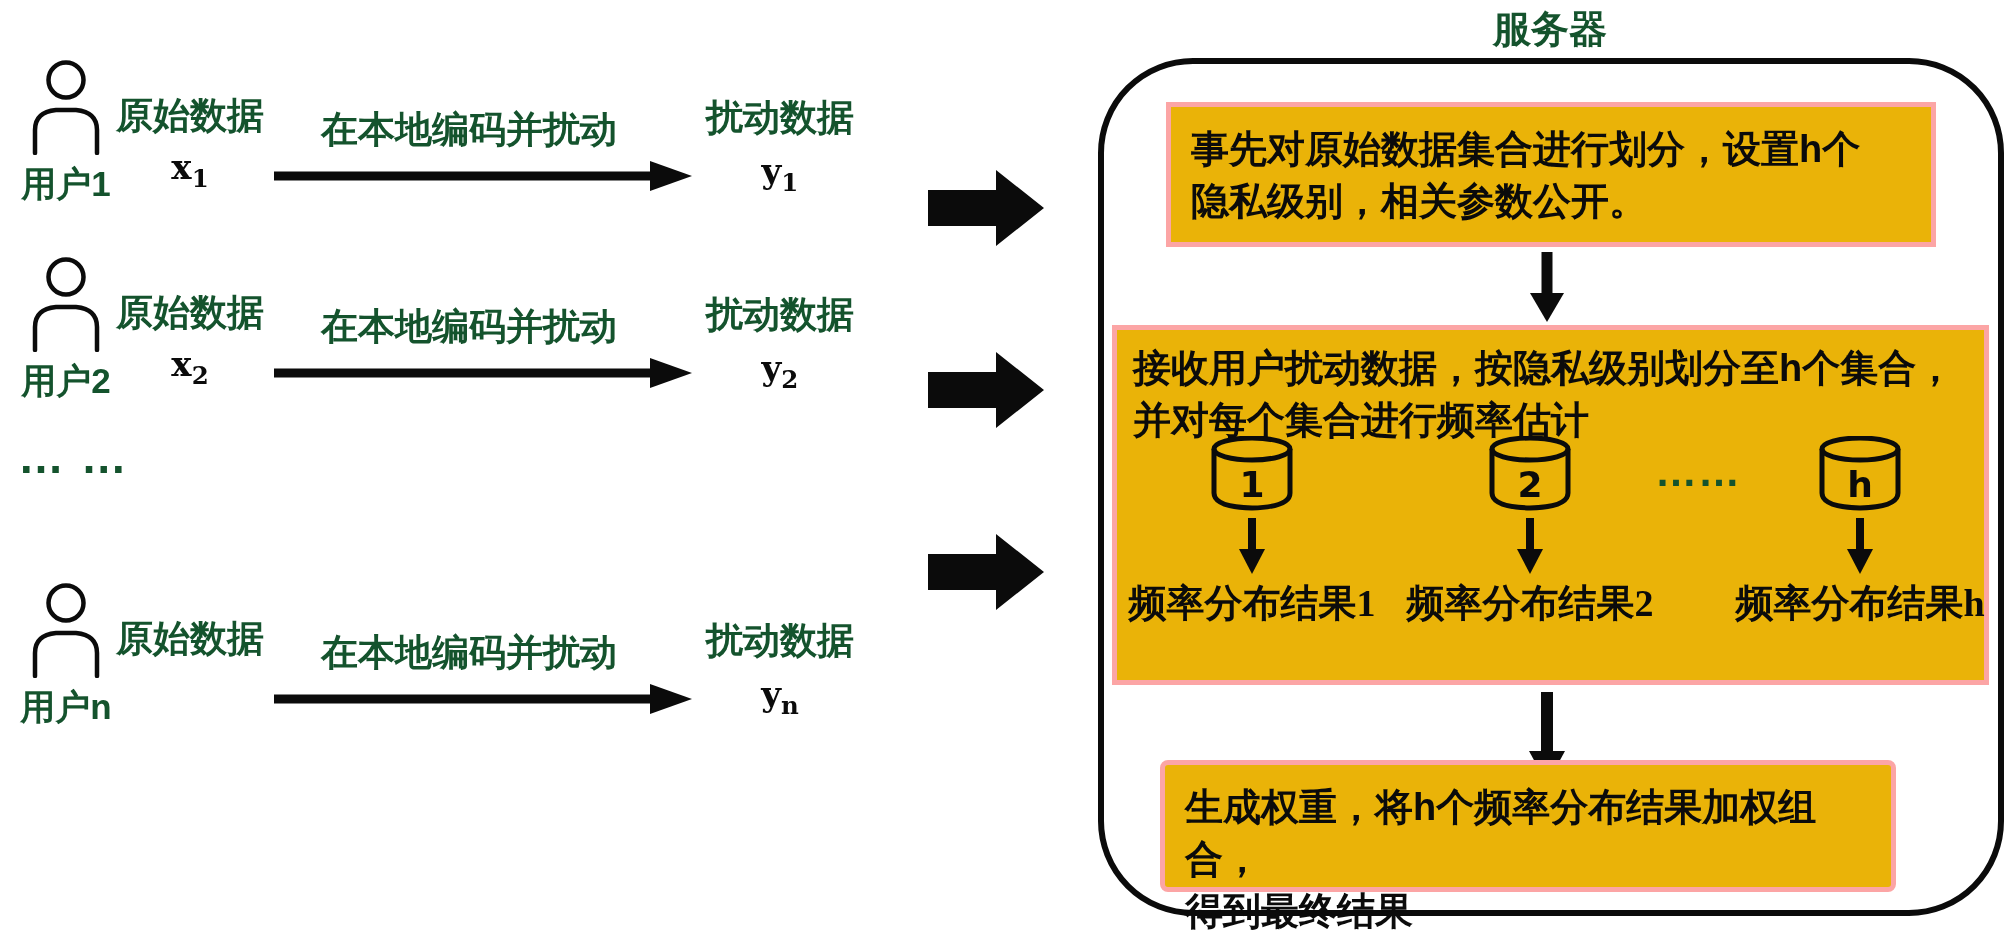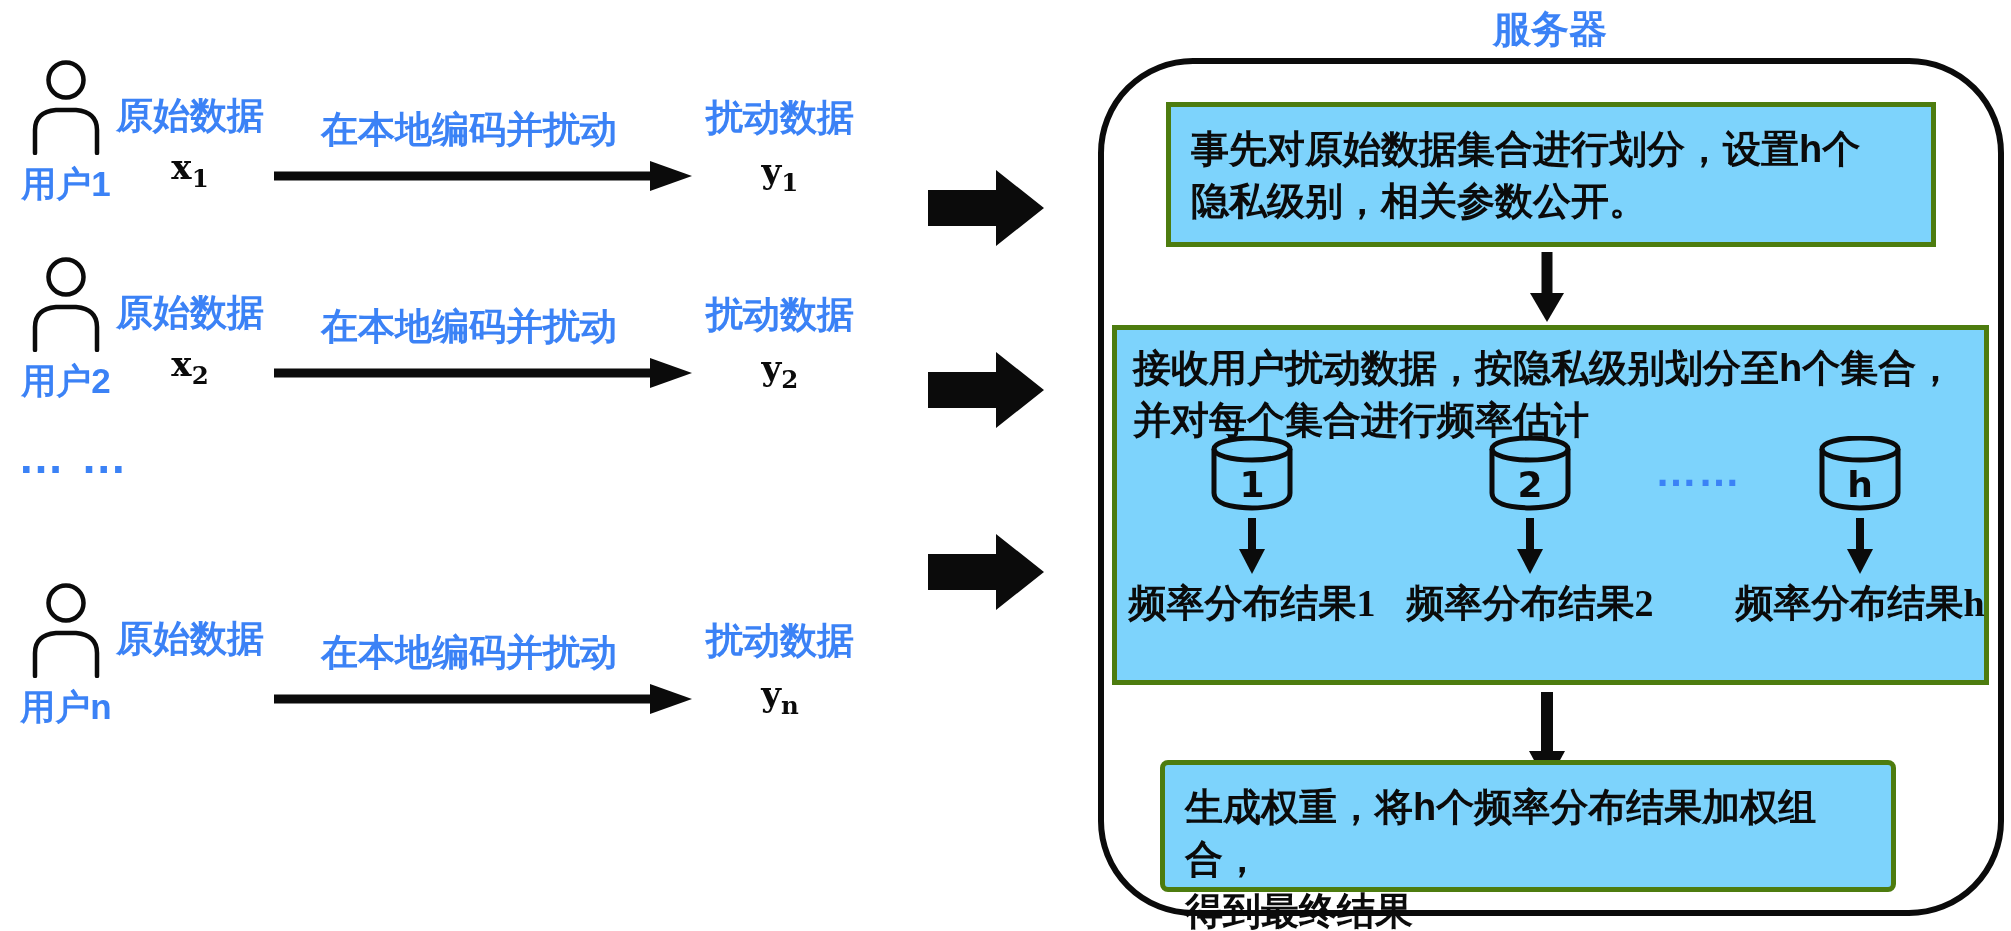--- a/index.html
+++ b/index.html
@@ -4,21 +4,21 @@
 <style>
   html,body{margin:0;padding:0;background:#ffffff;}
   .canvas{
     position:relative;
     width:2011px;height:931px;
     background:#ffffff;
     font-family:"Liberation Sans","DejaVu Sans",sans-serif;
     color:#0b0b0b;
     overflow:hidden;
   }
-  .cn{font-weight:bold;color:#3b82f6;white-space:nowrap;}
+  .cn{font-weight:bold;color:#14532d;white-space:nowrap;}
   
   .user-row{position:absolute;left:0;width:880px;height:215px;}
   .user-icon{position:absolute;left:30px;top:4px;width:72px;height:96px;}
   .user-name{position:absolute;left:0px;top:106px;width:132px;font-size:35px;text-align:center;}
   .data-label{position:absolute;left:108px;top:36px;width:164px;font-size:37px;text-align:center;}
   .data-var{position:absolute;left:108px;top:92px;width:164px;font-size:34px;text-align:center;font-family:"DejaVu Serif",serif;font-weight:bold;}
   .proc-label{position:absolute;left:264px;top:50px;width:410px;font-size:37px;text-align:center;}
   .h-arrow{position:absolute;left:272px;top:104px;width:420px;height:34px;}
   .out-label{position:absolute;left:690px;top:38px;width:180px;font-size:37px;text-align:center;}
   .out-var{position:absolute;left:690px;top:88px;width:180px;font-size:34px;text-align:center;font-family:"DejaVu Serif",serif;font-weight:bold;margin-top:8px;}
@@ -26,21 +26,21 @@
   .users-ellipsis{position:absolute;left:18px;top:430px;font-size:46px;font-weight:bold;letter-spacing:2px;}
   
   .block-arrow{position:absolute;left:928px;width:118px;height:80px;}
   
   .server-title{position:absolute;left:1350px;top:4px;width:400px;font-size:38px;text-align:center;}
   .server-box{
     position:absolute;left:1098px;top:58px;width:906px;height:858px;
     border:6px solid #0b0b0b;border-radius:95px;box-sizing:border-box;background:#ffffff;
   }
   .step-box{
-    position:absolute;border:5px solid #4d7c0f;box-sizing:border-box;background:#7dd3fc;
+    position:absolute;border:5px solid #fca5a5;box-sizing:border-box;background:#eab308;
     font-size:38px;font-weight:bold;line-height:52px;padding:16px 20px;
   }
   .step1{left:1166px;top:102px;width:770px;height:145px;}
   .step2{left:1112px;top:325px;width:877px;height:360px;padding:12px 16px;}
   .step3{left:1160px;top:760px;width:736px;height:132px;border-radius:8px;}
   .v-arrow{position:absolute;width:46px;}
   .cylinder{position:absolute;width:84px;height:76px;}
   .cyl-label{position:absolute;width:84px;top:28px;text-align:center;font-size:36px;font-weight:bold;font-family:"DejaVu Sans",sans-serif;}
   .db-ellipsis{position:absolute;left:1638px;top:448px;width:120px;font-size:42px;font-weight:bold;text-align:center;letter-spacing:1px;}
   .small-arrow{position:absolute;width:36px;height:56px;}

